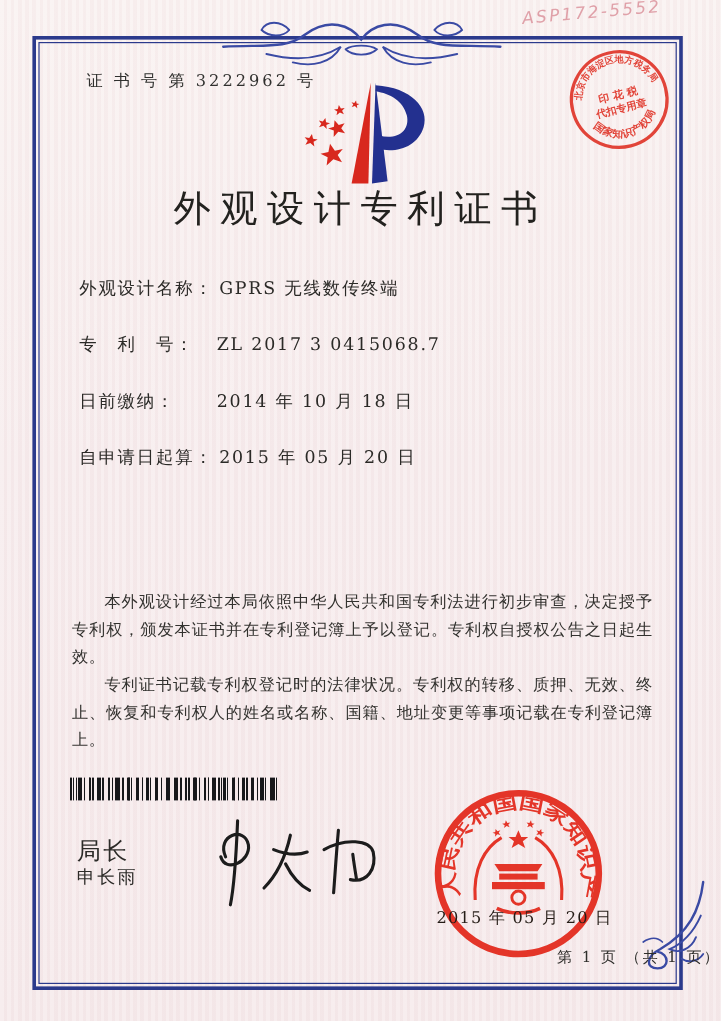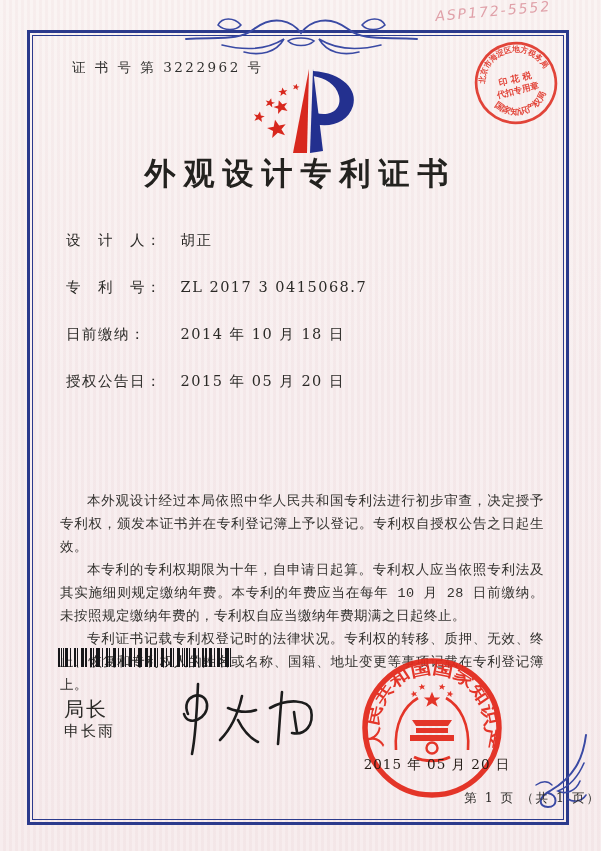--- a/index.html
+++ b/index.html
@@ -32,31 +32,31 @@
     transform:rotate(-5deg);opacity:.8;
   }
   .tax-stamp{position:absolute;left:472px;top:39px;width:88px;height:88px;transform:rotate(-14deg);opacity:.92;}
   .cert-no{
     position:absolute;left:72px;top:59px;
     font-size:13.5px;color:#30302e;letter-spacing:2.5px;
   }
   .logo{position:absolute;left:243px;top:63px;width:120px;height:96px;}
   .title{
     position:absolute;left:0;top:153px;width:100%;text-align:center;
-    font-size:31px;font-weight:700;color:#23221f;letter-spacing:8px;
+    font-size:31px;font-weight:400;color:#23221f;letter-spacing:8px;
   }
   .fields{position:absolute;left:66px;top:231px;width:480px;}
   .field-row{height:47px;font-size:14.5px;color:#2b2a27;}
   .flabel{display:inline-block;min-width:110px;letter-spacing:1.5px;}
   .fvalue{letter-spacing:1.5px;}
   .body-text{
     position:absolute;left:60px;top:491px;width:484px;
     font-size:13.5px;line-height:1.70;color:#33322f;text-align:justify;letter-spacing:.5px;
   }
-  .body-text p{margin:0;text-indent:2em;font-family:Liberation Mono, monospace;}
+  .body-text p{margin:0;text-indent:2em;}
   .barcode{
     position:absolute;left:58px;top:648px;width:176px;height:19px;
     background:
       repeating-linear-gradient(90deg,#17171a 0 2px,transparent 2px 3px,#17171a 3px 4px,transparent 4px 7px,#17171a 7px 10px,transparent 10px 12px,#17171a 12px 13px,transparent 13px 16px),
       repeating-linear-gradient(90deg,transparent 0 5px,#17171a 5px 6px,transparent 6px 11px);
   }
   .sig-title{position:absolute;left:64px;top:696px;font-size:20px;color:#2c2b28;letter-spacing:2px;
     font-family:"DejaVu Sans","Liberation Sans",sans-serif;}
   .sig-name{position:absolute;left:64px;top:722px;font-size:15px;color:#2c2b28;letter-spacing:2px;
     font-family:"DejaVu Sans","Liberation Sans",sans-serif;}
@@ -130,40 +130,39 @@
     </g>
     <polygon points="66,6 50,90 64,90" fill="#d8281e"></polygon>
     <polygon points="70,6 67,90 80,88" fill="#23308f"></polygon>
     <path d="M70,8 C100,10 115,27 110,43 C105,59 88,65 72,61 L73,50 C88,54 99,46 96,33 C93,21 82,15 70,13 Z" fill="#23308f"></path>
   </svg>
 
   <div class="title">外观设计专利证书</div>
 
   <div class="fields">
     <div class="field-row">
-      <span class="flabel">设　计　人：</span>
-      <span class="fvalue">胡正</span>
+      <span class="flabel">外观设计名称：</span>
+      <span class="fvalue">GPRS 无线数传终端</span>
     </div>
     <div class="field-row">
       <span class="flabel">专　利　号：</span>
       <span class="fvalue">ZL 2017 3 0415068.7</span>
     </div>
     <div class="field-row">
       <span class="flabel">日前缴纳：</span>
       <span class="fvalue">2014 年 10 月 18 日</span>
     </div>
     <div class="field-row">
-      <span class="flabel">授权公告日：</span>
+      <span class="flabel">自申请日起算：</span>
       <span class="fvalue">2015 年 05 月 20 日</span>
     </div>
   </div>
 
   <div class="body-text">
     <p>本外观设计经过本局依照中华人民共和国专利法进行初步审查，决定授予专利权，颁发本证书并在专利登记簿上予以登记。专利权自授权公告之日起生效。</p>
-    <p>本专利的专利权期限为十年，自申请日起算。专利权人应当依照专利法及其实施细则规定缴纳年费。本专利的年费应当在每年 10 月 28 日前缴纳。未按照规定缴纳年费的，专利权自应当缴纳年费期满之日起终止。</p>
     <p>专利证书记载专利权登记时的法律状况。专利权的转移、质押、无效、终止、恢复和专利权人的姓名或名称、国籍、地址变更等事项记载在专利登记簿上。</p>
   </div>
 
   <div class="barcode"></div>
 
   <div class="sig-title">局长</div>
   <div class="sig-name">申长雨</div>
   <svg class="signature" viewBox="0 0 186 84">
     <g stroke="#1c1c1c" stroke-width="2.6" fill="none" stroke-linecap="round">
       <path d="M30,36 C22,18 46,10 49,26 C51,40 30,50 26,36"></path>

